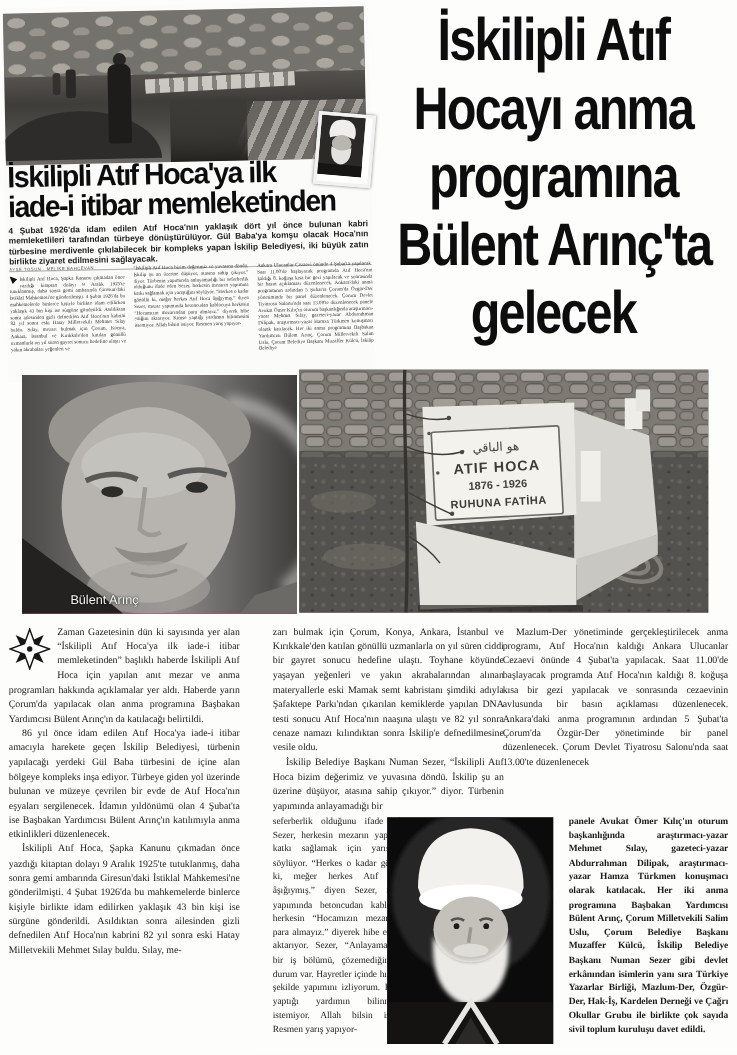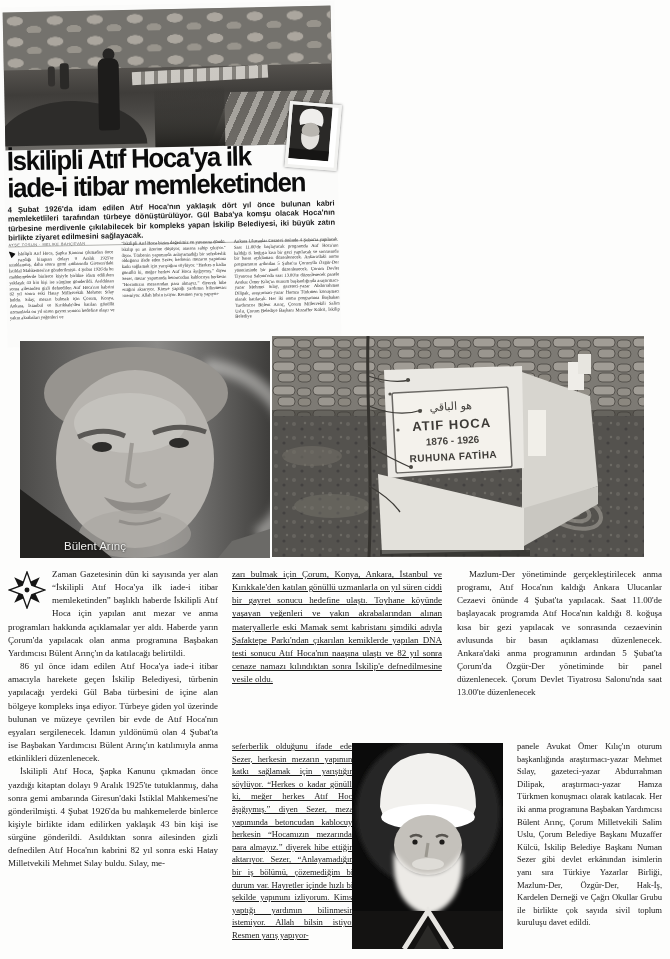--- a/index.html
+++ b/index.html
@@ -53,28 +53,28 @@
   #photo-arinc{position:absolute;left:20px;top:341px;width:250px;height:217px;overflow:hidden;background:#be185d;}
   #arinc-caption{position:absolute;left:44px;bottom:6px;color:#f4f4f2;
       font-family:"Liberation Sans",sans-serif;font-size:11.5px;text-shadow:0 0 2px #000;}
   #photo-grave{position:absolute;left:272px;top:336px;width:372px;height:221px;overflow:hidden;background:#565450;}
 
   
   #article{position:absolute;left:8px;top:568px;width:654px;height:388px;
       font-size:9px;line-height:13.15px;letter-spacing:-.05px;text-align:justify;}
   .col{position:absolute;top:0;height:388px;overflow:hidden;}
   #col1{left:0;width:210px;}
-  #col2{left:224px;width:210px;text-decoration:underline;}
+  #col2{left:240px;width:210px;}
   #col3{left:449px;width:205px;}
   .col p{margin:0;text-indent:12px;}
   .col p.noindent{text-indent:0;}
   .wide{height:172px;overflow:hidden;}
   .narrow{font-size:8.6px;line-height:12.6px;height:216px;overflow:hidden;}
   #col2 .narrow{width:124px;}
-  #col3 .narrow{width:145px;margin-left:60px;}
+  #col3 .narrow{width:145px;margin-left:60px;font-weight:bold;}
   #ornament{float:left;width:38px;height:38px;margin:3px 6px 1px 0;}
   #photo-atif{position:absolute;left:344px;top:175px;width:151px;height:206px;overflow:hidden;background:#0b0b0b;}
 </style>
 </head>
 <body>
 
 <div id="page">
 
   <div id="clipping">
     <div class="clip-photo">
@@ -114,20 +114,27 @@
       </div>
       <div class="clip-col">
         <span>“İskilipli Atıf Hoca bizim değerimiz ve yuvasına döndü. İskilip şu an üzerine düşüyor, atasına sahip çıkıyor.” diyor. Türbenin yapımında anlayamadığı bir seferberlik olduğunu ifade eden Sezer, herkesin mezarın yapımına katkı sağlamak için yarıştığını söylüyor. “Herkes o kadar gönüllü ki, meğer herkes Atıf Hoca âşığıymış.” diyen Sezer, mezar yapımında betoncudan kablocuya herkesin “Hocamızın mezarından para almayız.” diyerek hibe ettiğini aktarıyor. Kimse yaptığı yardımın bilinmesini istemiyor. Allah bilsin istiyor. Resmen yarış yapıyor-</span>
       </div>
       <div class="clip-col">
         <span>Ankara Ulucanlar Cezaevi önünde 4 Şubat'ta yapılacak. Saat 11.00'de başlayacak programda Atıf Hoca'nın kaldığı 8. koğuşa kısa bir gezi yapılacak ve sonrasında bir basın açıklaması düzenlenecek. Ankara'daki anma programının ardından 5 Şubat'ta Çorum'da Özgür-Der yönetiminde bir panel düzenlenecek. Çorum Devlet Tiyatrosu Salonu'nda saat 13.00'te düzenlenecek panele Avukat Ömer Kılıç'ın oturum başkanlığında araştırmacı-yazar Mehmet Sılay, gazeteci-yazar Abdurrahman Dilipak, araştırmacı-yazar Hamza Türkmen konuşmacı olarak katılacak. Her iki anma programına Başbakan Yardımcısı Bülent Arınç, Çorum Milletvekili Salim Uslu, Çorum Belediye Başkanı Muzaffer Külcü, İskilip Belediye</span>
       </div>
     </div>
   </div>
 
+  <div id="main-headline">
+    <div class="hl-line">İskilipli Atıf</div>
+    <div class="hl-line">Hocayı anma</div>
+    <div class="hl-line">programına</div>
+    <div class="hl-line">Bülent Arınç'ta</div>
+    <div class="hl-line">gelecek</div>
+  </div>
 
   <div id="photo-arinc">
     <svg width="250" height="217" viewBox="0 0 250 217">
       <defs>
         <linearGradient id="abg" x1="0" y1="0" x2="1" y2="0">
           <stop offset="0" stop-color="#4c4b49"></stop>
             <stop offset=".55" stop-color="#8b8a88"></stop>
             <stop offset="1" stop-color="#3f3e3c"></stop>
         </linearGradient>
         <filter id="soft" x="-40%" y="-40%" width="180%" height="180%">
@@ -218,20 +225,21 @@
           <path d="M20 1 L25 15 L39 20 L25 25 L20 39 L15 25 L1 20 L15 15 Z" fill="#fdfdfc" stroke="#161616" stroke-width="1.4"></path>
           <circle cx="20" cy="20" r="2.6" fill="#161616"></circle>
         </svg><span>Zaman Gazetesinin dün ki sayısında yer alan “İskilipli Atıf Hoca'ya ilk iade-i itibar memleketinden” başlıklı haberde İskilipli Atıf Hoca için yapılan anıt mezar ve anma programları hakkında açıklamalar yer aldı. Haberde yarın Çorum'da yapılacak olan anma programına Başbakan Yardımcısı Bülent Arınç'ın da katılacağı belirtildi.</span></p>
       <p>86 yıl önce idam edilen Atıf Hoca'ya iade-i itibar amacıyla harekete geçen İskilip Belediyesi, türbenin yapılacağı yerdeki Gül Baba türbesini de içine alan bölgeye kompleks inşa ediyor. Türbeye giden yol üzerinde bulunan ve müzeye çevrilen bir evde de Atıf Hoca'nın eşyaları sergilenecek. İdamın yıldönümü olan 4 Şubat'ta ise Başbakan Yardımcısı Bülent Arınç'ın katılımıyla anma etkinlikleri düzenlenecek.</p>
       <p>İskilipli Atıf Hoca, Şapka Kanunu çıkmadan önce yazdığı kitaptan dolayı 9 Aralık 1925'te tutuklanmış, daha sonra gemi ambarında Giresun'daki İstiklal Mahkemesi'ne gönderilmişti. 4 Şubat 1926'da bu mahkemelerde binlerce kişiyle birlikte idam edilirken yaklaşık 43 bin kişi ise sürgüne gönderildi. Asıldıktan sonra ailesinden gizli defnedilen Atıf Hoca'nın kabrini 82 yıl sonra eski Hatay Milletvekili Mehmet Sılay buldu. Sılay, me-</p>
     </div>
 
     <div class="col" id="col2">
       <div class="wide">
         <p class="noindent">zarı bulmak için Çorum, Konya, Ankara, İstanbul ve Kırıkkale'den katılan gönüllü uzmanlarla on yıl süren ciddi bir gayret sonucu hedefine ulaştı. Toyhane köyünde yaşayan yeğenleri ve yakın akrabalarından alınan materyallerle eski Mamak semt kabristanı şimdiki adıyla Şafaktepe Parkı'ndan çıkarılan kemiklerde yapılan DNA testi sonucu Atıf Hoca'nın naaşına ulaştı ve 82 yıl sonra cenaze namazı kılındıktan sonra İskilip'e defnedilmesine vesile oldu.</p>
+        <p>İskilip Belediye Başkanı Numan Sezer, “İskilipli Atıf Hoca bizim değerimiz ve yuvasına döndü. İskilip şu an üzerine düşüyor, atasına sahip çıkıyor.” diyor. Türbenin yapımında anlayamadığı bir</p>
       </div>
       <div class="narrow">
         <p class="noindent">seferberlik olduğunu ifade eden Sezer, herkesin mezarın yapımına katkı sağlamak için yarıştığını söylüyor. “Herkes o kadar gönüllü ki, meğer herkes Atıf Hoca âşığıymış.” diyen Sezer, mezar yapımında betoncudan kablocuya herkesin “Hocamızın mezarından para almayız.” diyerek hibe ettiğini aktarıyor. Sezer, “Anlayamadığım bir iş bölümü, çözemediğim bir durum var. Hayretler içinde hızlı bir şekilde yapımını izliyorum. Kimse yaptığı yardımın bilinmesini istemiyor. Allah bilsin istiyor. Resmen yarış yapıyor-</p>
       </div>
     </div>
 
     <div class="col" id="col3">
       <div class="wide">
         <p>Mazlum-Der yönetiminde gerçekleştirilecek anma programı, Atıf Hoca'nın kaldığı Ankara Ulucanlar Cezaevi önünde 4 Şubat'ta yapılacak. Saat 11.00'de başlayacak programda Atıf Hoca'nın kaldığı 8. koğuşa kısa bir gezi yapılacak ve sonrasında cezaevinin avlusunda bir basın açıklaması düzenlenecek. Ankara'daki anma programının ardından 5 Şubat'ta Çorum'da Özgür-Der yönetiminde bir panel düzenlenecek. Çorum Devlet Tiyatrosu Salonu'nda saat 13.00'te düzenlenecek</p>
       </div>

